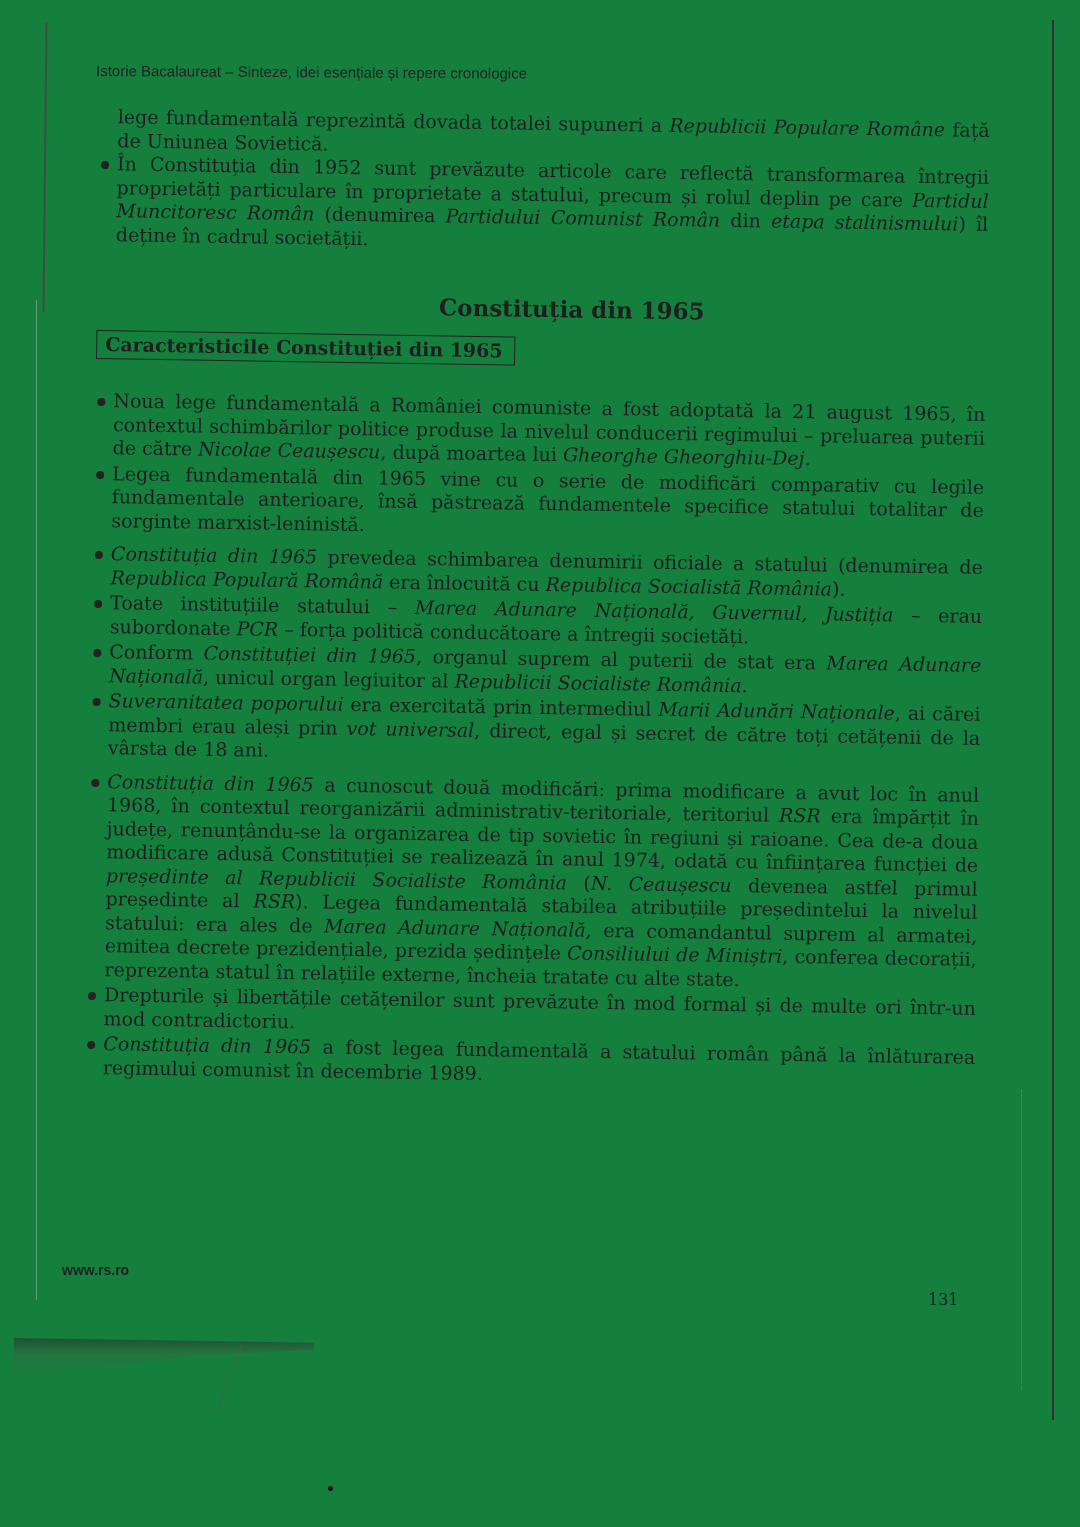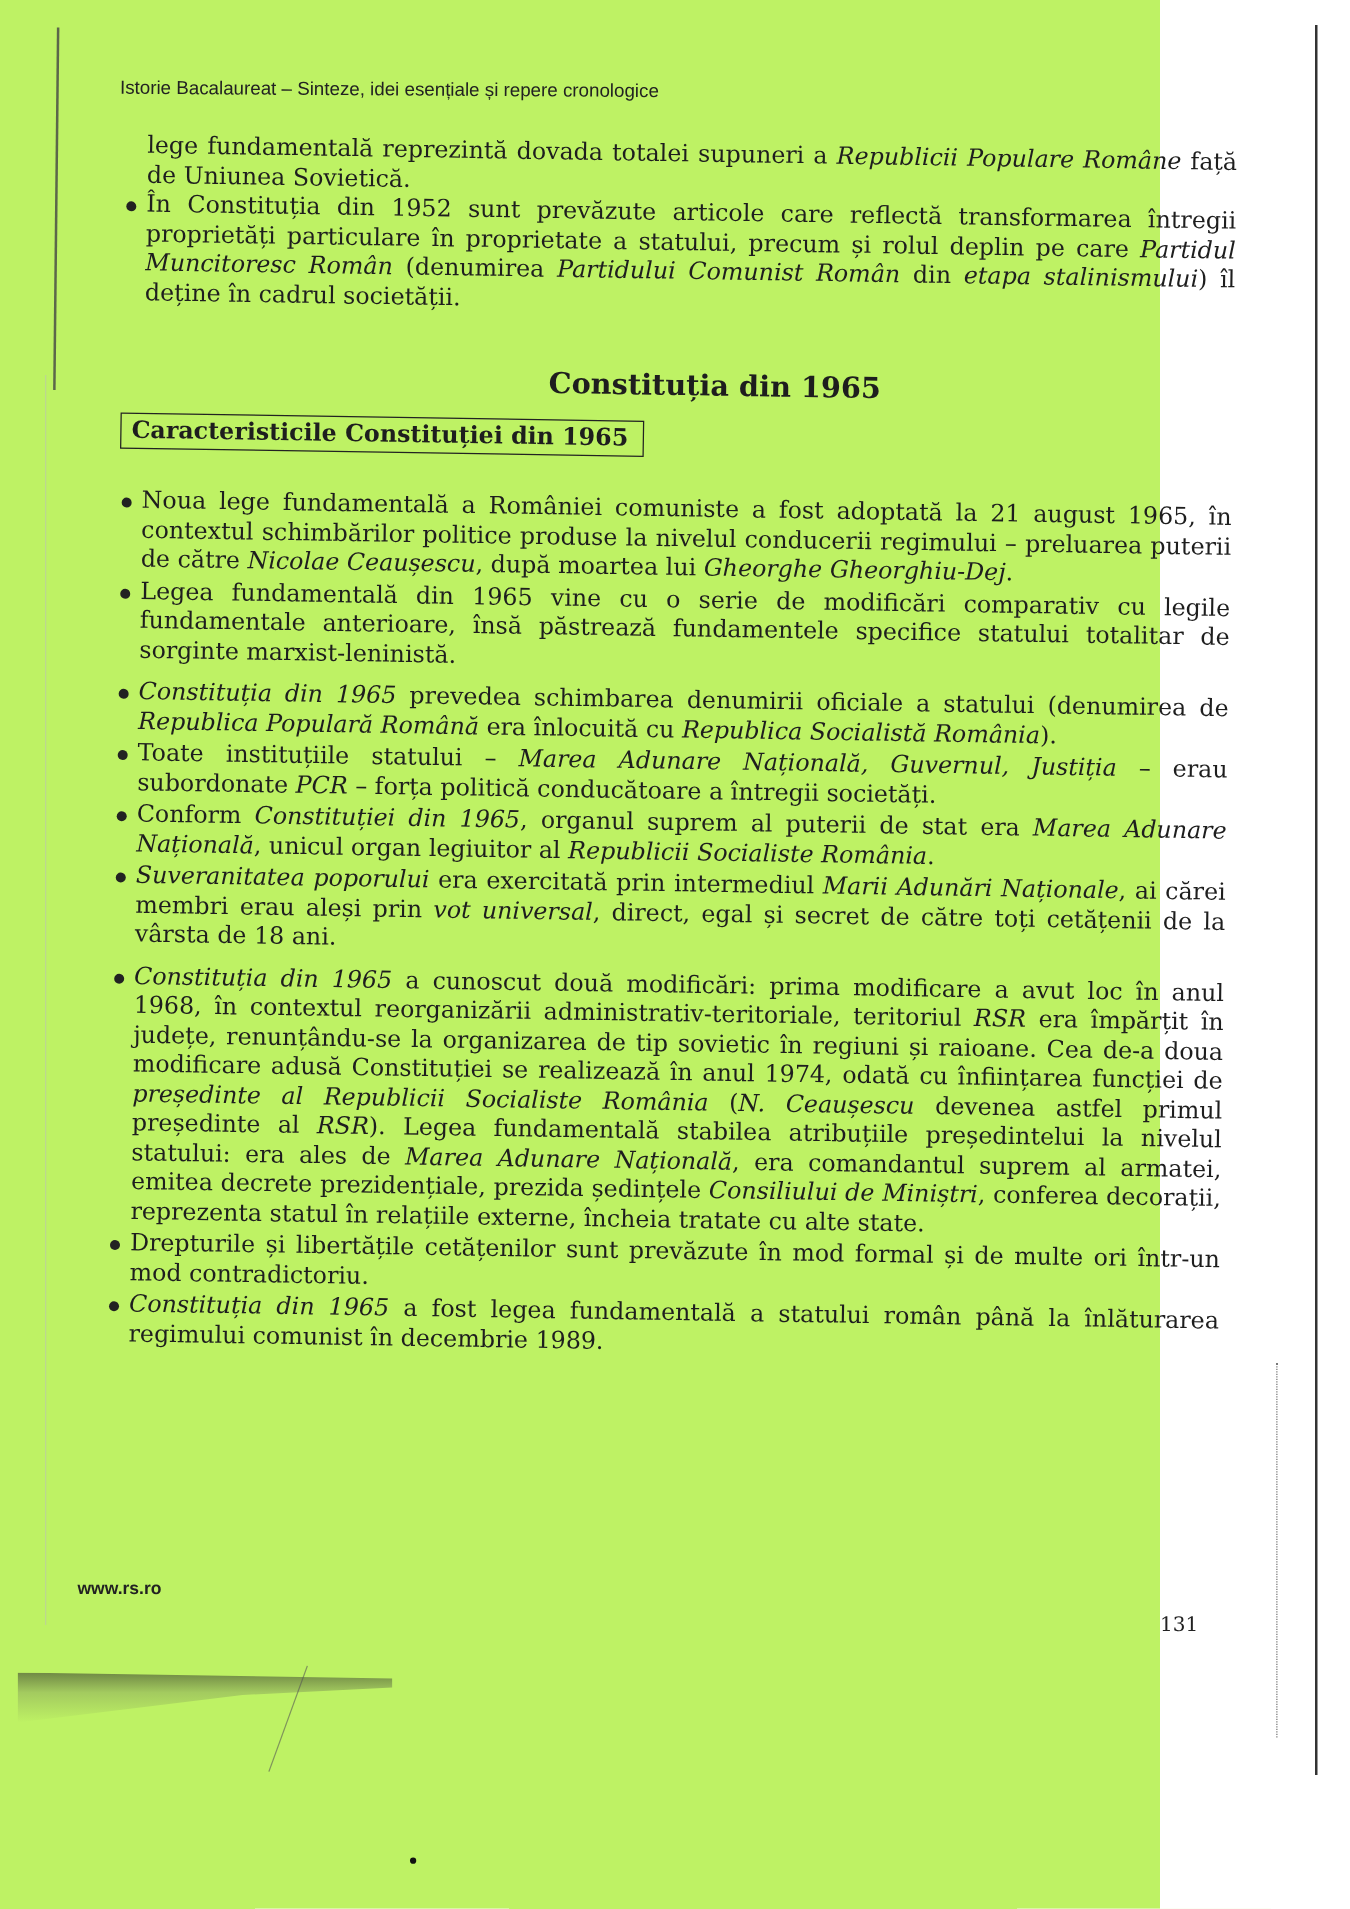--- a/index.html
+++ b/index.html
@@ -1,17 +1,17 @@
 <!DOCTYPE html>
 <html><head>
   <meta charset="utf-8">
   <style>
     html, body { margin: 0; padding: 0; background: #ffffff; }
     body { width: 1080px; height: 1527px; position: relative; overflow: hidden; color: #1a1a1a; }
-    .page { position: absolute; left: 0; top: 0; width: 928px; height: 1527px; background: #bef264; }
+    .page { position: absolute; left: 0; top: 0; width: 1080px; height: 1527px; background: #15803d; }
     .edge-left { position: absolute; left: 44px; top: 22px; width: 2px; height: 290px; background: #444; transform: rotate(0.6deg); opacity: .8; }
     .edge-left2 { position: absolute; left: 36px; top: 300px; width: 1px; height: 1000px; background: #bbb; opacity: .5; }
     .edge-right { position: absolute; left: 1052px; top: 20px; width: 2px; height: 1400px; background: #333; }
     .edge-right2 { position: absolute; left: 1021px; top: 1090px; width: 1px; height: 300px; border-left: 1px dotted #777; }
     .scan-shadow { position: absolute; left: 14px; top: 1338px; width: 300px; height: 40px;
       background: linear-gradient(180deg, rgba(40,40,40,.75) 0%, rgba(80,80,80,.35) 40%, rgba(255,255,255,0) 100%);
       clip-path: polygon(0 0, 100% 12%, 100% 30%, 60% 45%, 0 100%); opacity:.7; }
     .scan-line { position: absolute; left: 230px; top: 1330px; width: 1px; height: 90px; background: #555; transform: rotate(20deg); opacity:.6; }
     .dot { position: absolute; left: 328px; top: 1486px; width: 5px; height: 5px; border-radius: 50%; background: #111; }
 

